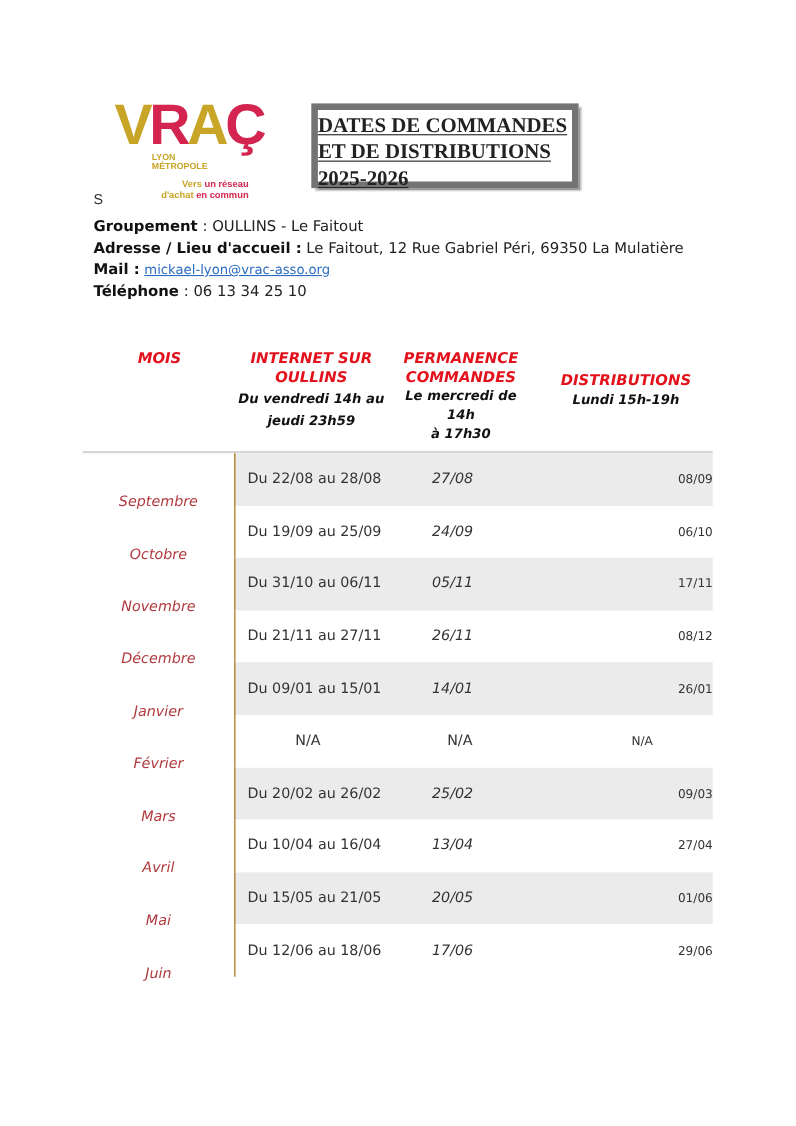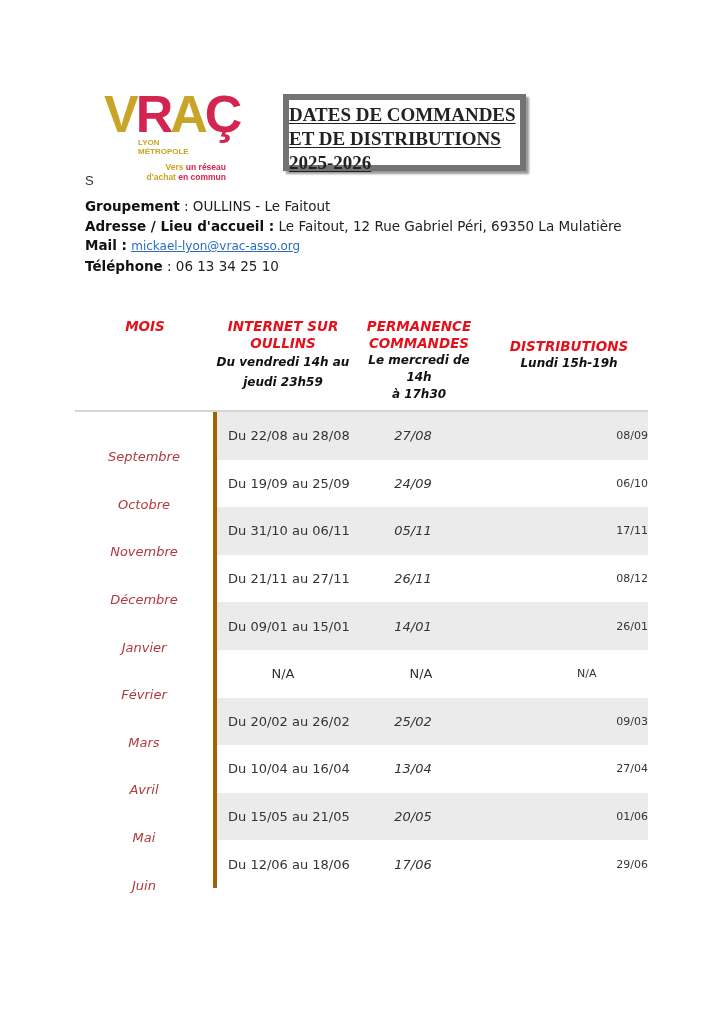--- a/index.html
+++ b/index.html
@@ -36,21 +36,21 @@
   .th .h { color: #e3111b; font-weight: bold; font-style: italic; font-size: 13.5px; line-height: 17px; }
   .th .s { color: #111; font-weight: bold; font-style: italic; font-size: 12px; line-height: 20px; }
   .th .s2 { line-height: 17px; }
 
   .table { position: absolute; left: 75px; top: 410px; width: 573px; }
   .topline { height: 2px; background: #d6d6d6; }
   .row { position: relative; height: 47.6px; display: flex; align-items: center; }
   .row .m { width: 138px; text-align: center; color: #b03a3e; font-style: italic; font-size: 13px;
             font-family: "DejaVu Sans", sans-serif; margin-top: 42px; }
   .row .cells { position: absolute; left: 138px; top: 0; right: 0; bottom: 0; display: flex; align-items: center;
-                border-left: 4px solid #a16207; }
+                border-left: 1px solid #a16207; }
   .row.gray .cells { background: #ebebeb; }
   .row .c1 { width: 146px; padding-left: 11px; font-size: 13px; color: #333; }
   .row .c2 { width: 150px; padding-left: 26px; font-size: 13px; color: #333; font-style: italic; }
   .row .c3 { flex: 1; padding-left: 78px; font-size: 11px; color: #333; }
   .row.na .c1 { text-align: center; padding-left: 0; width: 132px; }
   .row.na .c2 { text-align: center; padding-left: 0; width: 144px; font-style: normal; }
   .row.na .c3 { padding-left: 84px; }
 </style>
 </head>
 <body>

